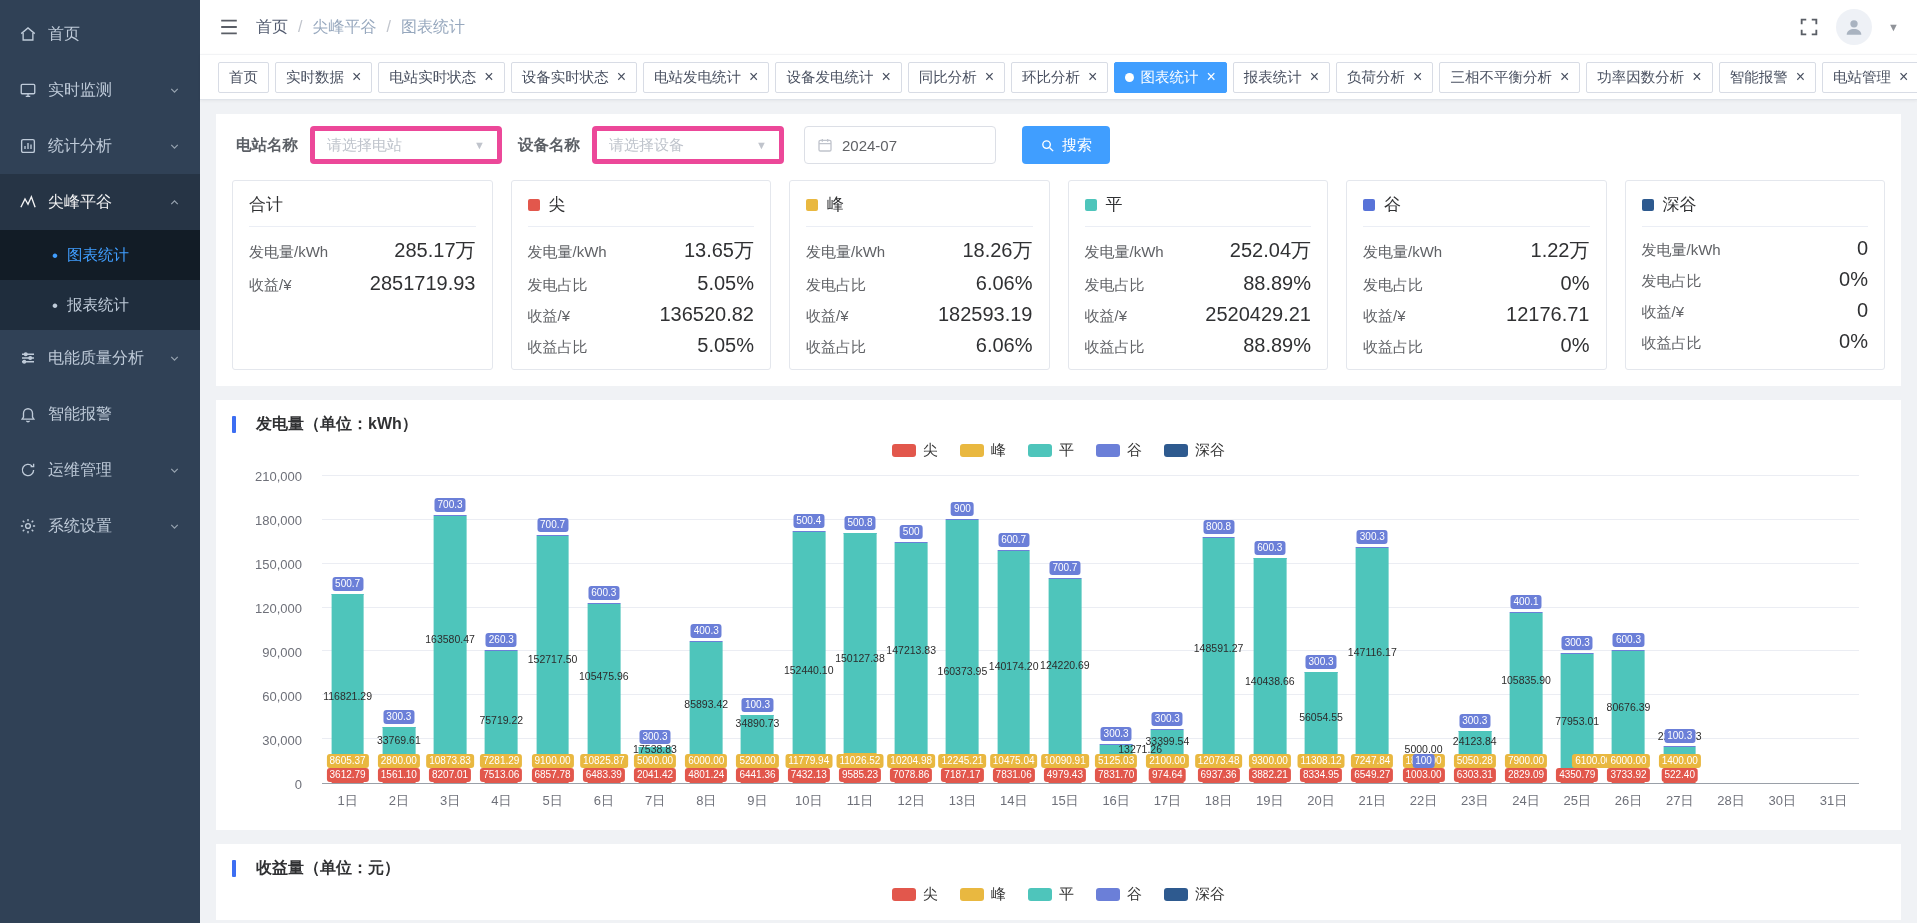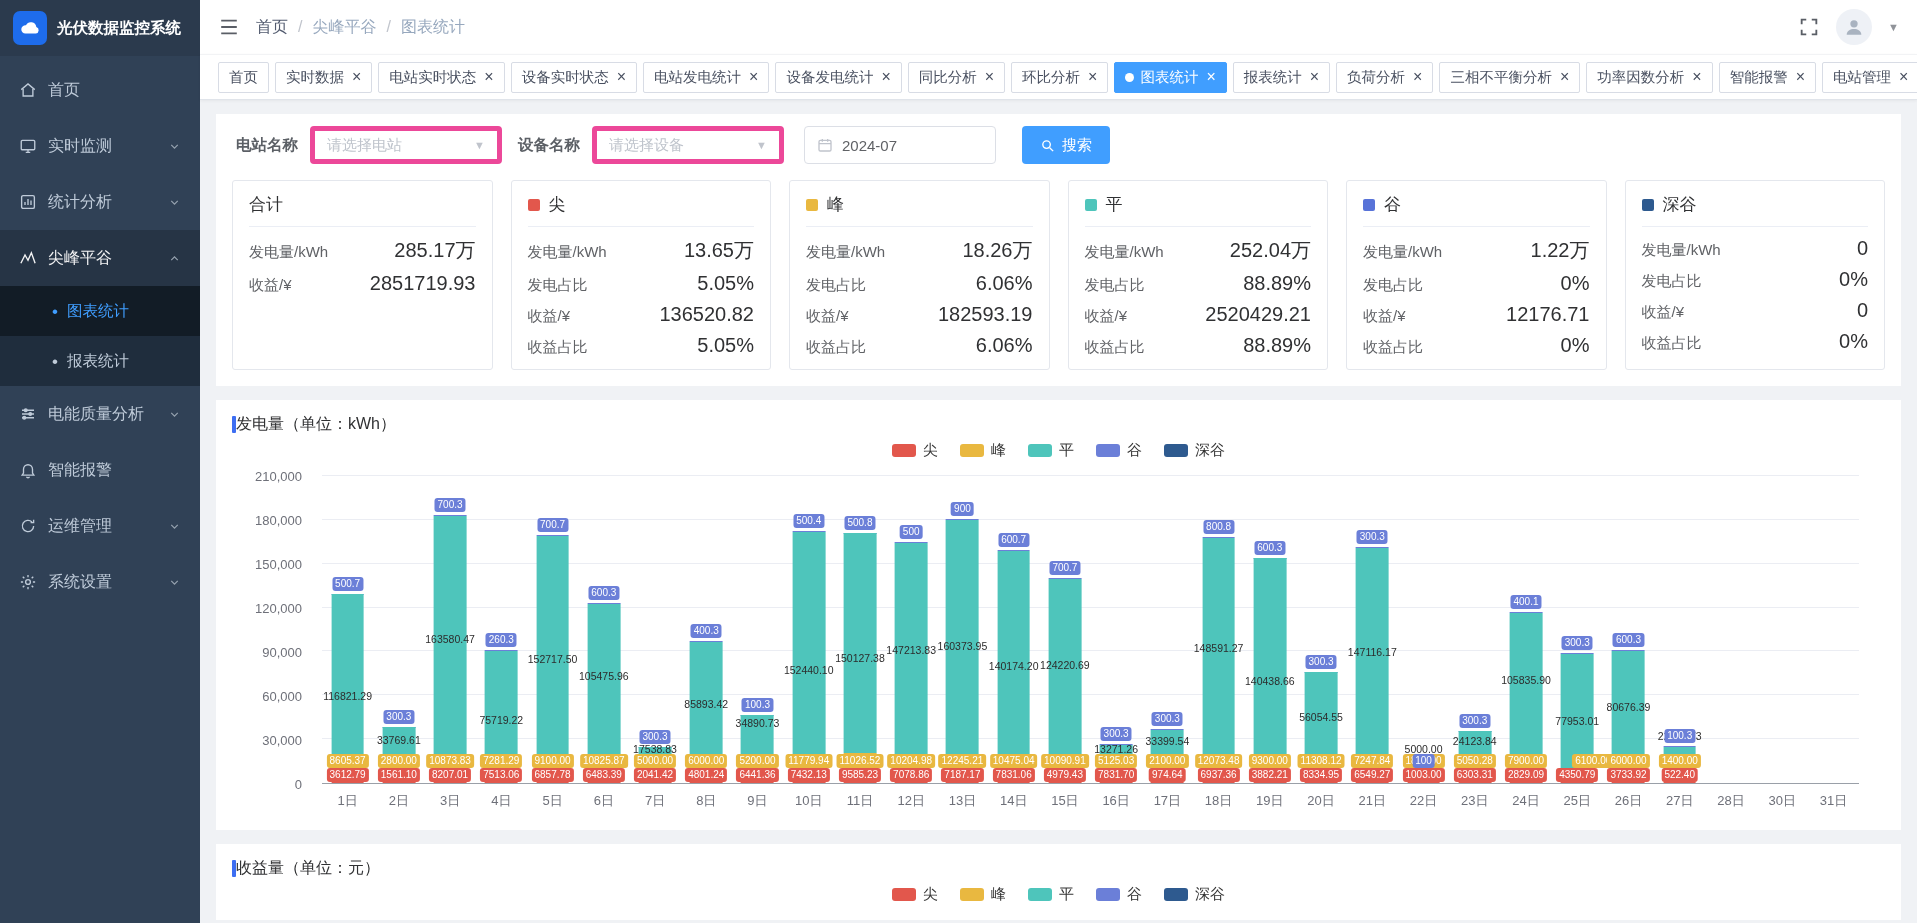--- a/index.html
+++ b/index.html
@@ -71,21 +71,21 @@
   .card{border:1px solid #e4e7ed;border-radius:3px;padding:12px 16px 8px;background:#fff;}
   .card-head{display:flex;align-items:center;gap:9px;font-size:17px;color:#303133;padding-bottom:10px;border-bottom:1px solid #ebeef5;margin-bottom:6px;}
   .card-square{width:12px;height:12px;border-radius:2px;flex:none;}
   .card-row{display:flex;justify-content:space-between;align-items:baseline;padding:4px 0;}
   .card-label{font-size:15px;color:#606266;}
   .card-value{font-size:20px;color:#303133;}
 
   
   .panel{padding:14px 16px 12px;flex:none;}
   .panel.grow{flex:1;}
-  .panel-head{display:flex;align-items:center;gap:0;font-size:16px;font-weight:400;color:#303133;margin-bottom:6px;}
+  .panel-head{display:flex;align-items:center;gap:20px;font-size:16px;font-weight:700;color:#303133;margin-bottom:6px;}
   .tbar{width:4px;height:17px;background:var(--panel-bar);border-radius:1px;flex:none;}
   .legend{display:flex;justify-content:center;align-items:center;gap:22px;margin:6px 0 4px;}
   .legend-item{display:inline-flex;align-items:center;gap:7px;font-size:15px;color:#333;cursor:pointer;}
   .legend-swatch{width:24px;height:13px;border-radius:3px;flex:none;}
 
   .chart-wrap{position:relative;height:352px;margin-top:6px;}
   .ylabels{position:absolute;left:0;top:10px;bottom:34px;width:80px;}
   .ylabel{position:absolute;right:10px;transform:translateY(50%);font-size:13px;color:#6e7079;}
   .plot{position:absolute;left:90px;right:26px;top:10px;bottom:34px;display:flex;border-bottom:1px solid #9aa0a8;}
   .gridline{position:absolute;left:0;right:0;height:0;border-top:1px solid #ebedf3;}
@@ -96,28 +96,20 @@
   .lbl{position:absolute;left:50%;transform:translateX(-50%);white-space:nowrap;font-size:10px;line-height:1.4;}
   .lbl.ping{color:#2c2c2c;z-index:2;font-size:10.5px;}
   .lbl.pill{color:#fff;padding:0 3px;border-radius:3px;z-index:3;}
 </style>
 </head>
 <body>
 
 <div class="app">
 
   <aside class="sidebar">
-    <div class="logo">
-      <span class="logo-icon">
-        <svg viewBox="0 0 24 24" fill="#fff">
-            <path d="M7 18a4.5 4.5 0 1 1 .6-8.96A6 6 0 0 1 18.9 11 3.6 3.6 0 0 1 18.4 18H7z"></path>
-          </svg>
-      </span>
-      <span class="logo-text">光伏数据监控系统</span>
-    </div>
     <nav class="menu" id="sidebar-nav">
         <div class="menu-item">
           <span class="mi-icon">
             <svg viewBox="0 0 24 24" fill="none" stroke="currentColor" stroke-width="1.8">
               <path d="M3 11.5 12 4l9 7.5"></path>
               <path d="M5.5 10.5V20h13v-9.5"></path>
             </svg>
           </span>
           <span class="mi-label">首页</span>
         </div>
@@ -692,21 +684,21 @@
                 <div class="xlabel">12日</div>
               </div>
               <div class="col">
                 <div class="bar">
                   <div class="seg" style="height: 10.507px; background: rgb(226, 87, 76);"></div>
                   <div class="seg" style="height: 17.9013px; background: rgb(233, 184, 64);"></div>
                   <div class="seg" style="height: 234.451px; background: rgb(78, 197, 187);"></div>
                   <div class="seg" style="height: 1.31571px; background: rgb(107, 127, 216);"></div>
                   <div class="seg" style="height: 0px; background: rgb(46, 90, 143);"></div>
                 </div>
-                <div class="lbl ping" style="bottom: 129px;">160373.95</div>
+                <div class="lbl ping" style="bottom: 104px;">160373.95</div>
                 <div class="lbl pill" style="background: rgb(233, 184, 64); bottom: 15px;">12245.21</div>
                 <div class="lbl pill" style="background: rgb(226, 87, 76); bottom: 1px;">7187.17</div>
                 <div class="lbl pill" style="background: rgb(107, 127, 216); bottom: 267.175px;">900</div>
                 <div class="xlabel">13日</div>
               </div>
               <div class="col">
                 <div class="bar">
                   <div class="seg" style="height: 11.4483px; background: rgb(226, 87, 76);"></div>
                   <div class="seg" style="height: 15.3135px; background: rgb(233, 184, 64);"></div>
                   <div class="seg" style="height: 204.921px; background: rgb(78, 197, 187);"></div>
@@ -734,21 +726,21 @@
                 <div class="xlabel">15日</div>
               </div>
               <div class="col">
                 <div class="bar">
                   <div class="seg" style="height: 11.4492px; background: rgb(226, 87, 76);"></div>
                   <div class="seg" style="height: 7.49231px; background: rgb(233, 184, 64);"></div>
                   <div class="seg" style="height: 19.4013px; background: rgb(78, 197, 187);"></div>
                   <div class="seg" style="height: 0.43901px; background: rgb(107, 127, 216);"></div>
                   <div class="seg" style="height: 0px; background: rgb(46, 90, 143);"></div>
                 </div>
-                <div class="lbl ping" style="bottom: 26px;">13271.26</div>
+                <div class="lbl ping" style="bottom: 26px; margin-left: 24px;">13271.26</div>
                 <div class="lbl pill" style="background: rgb(233, 184, 64); bottom: 15px;">5125.03</div>
                 <div class="lbl pill" style="background: rgb(226, 87, 76); bottom: 1px;">7831.70</div>
                 <div class="lbl pill" style="background: rgb(107, 127, 216); bottom: 41.7818px;">300.3</div>
                 <div class="xlabel">16日</div>
               </div>
               <div class="col">
                 <div class="bar">
                   <div class="seg" style="height: 1.42483px; background: rgb(226, 87, 76);"></div>
                   <div class="seg" style="height: 3.07px; background: rgb(233, 184, 64);"></div>
                   <div class="seg" style="height: 48.8269px; background: rgb(78, 197, 187);"></div>

